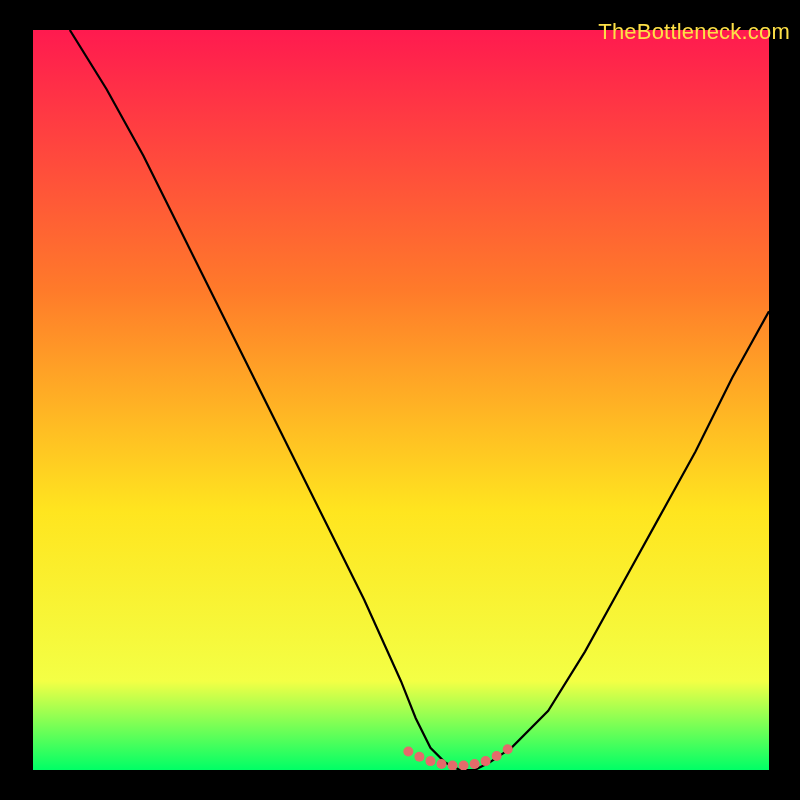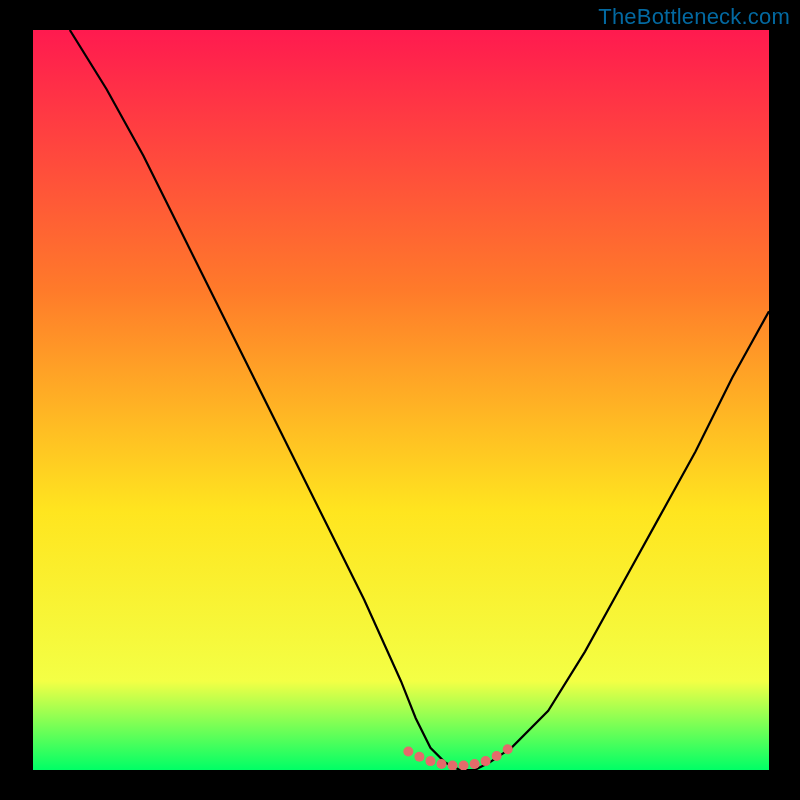--- a/index.html
+++ b/index.html
@@ -11,23 +11,23 @@
     overflow: hidden;
     font-family: Arial, Helvetica, sans-serif;
   }
   .canvas {
     position: relative;
     width: 800px;
     height: 800px;
   }
   .watermark {
     position: absolute;
-    top: 4px;
+    top: 19px;
     right: 10px;
-    color: #0369a1;
+    color: #fde047;
     font-size: 22px;
     font-weight: 500;
     letter-spacing: 0.2px;
     user-select: none;
   }
   .plot-area {
     position: absolute;
     left: 33px;
     top: 30px;
     width: 736px;

